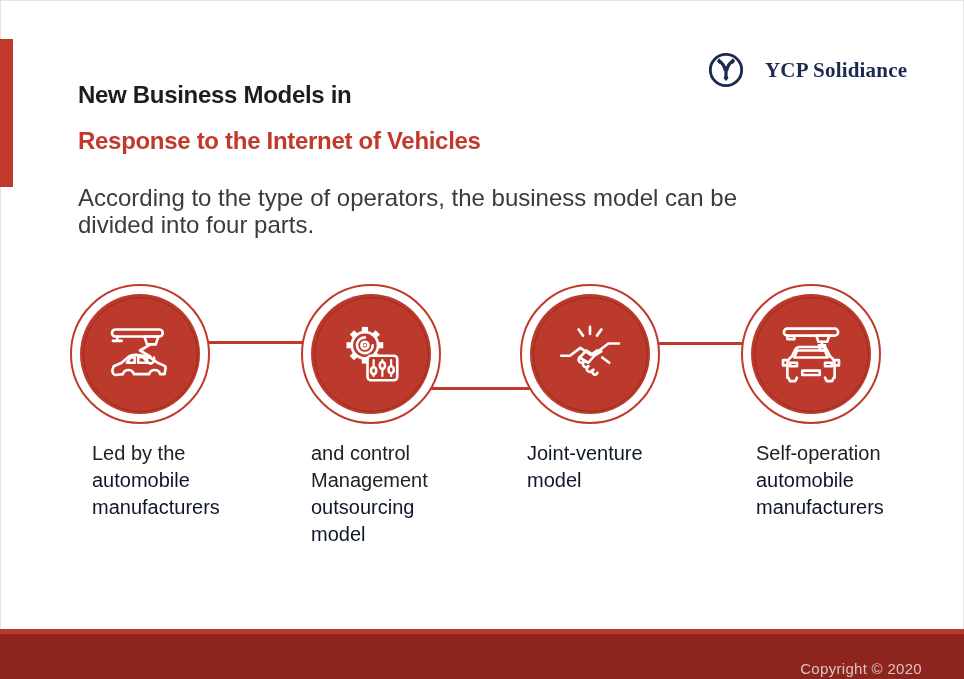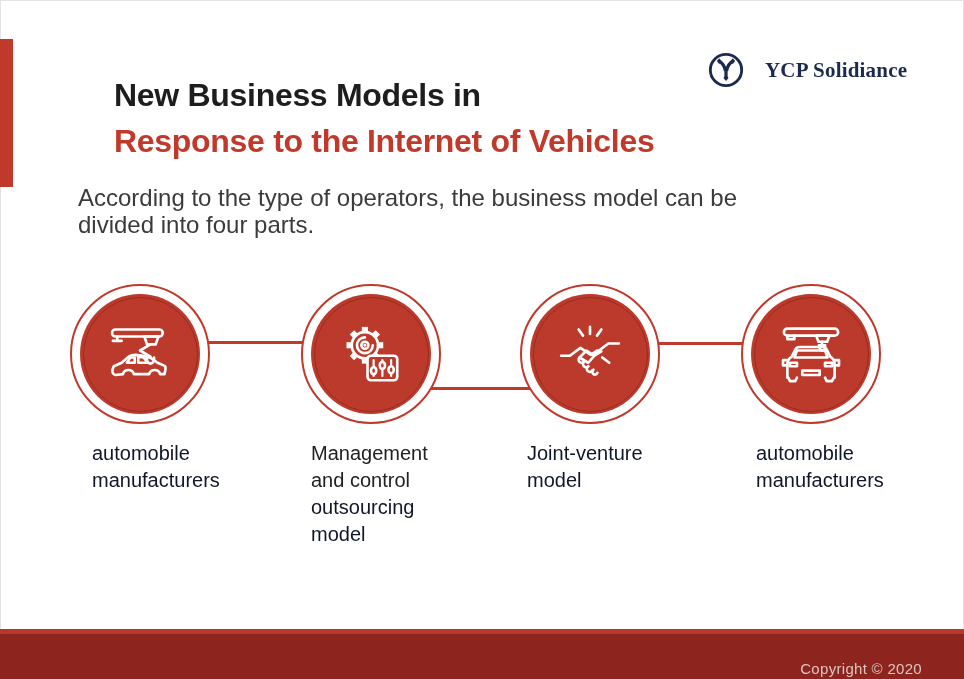--- a/index.html
+++ b/index.html
@@ -12,22 +12,22 @@
   .left-bar { position:absolute; left:0; top:39px; width:13px; height:148px;
     background:var(--accent-red,#c0392b); }
 
   
   .logo { position:absolute; left:707px; top:51px; display:flex; align-items:center; gap:20px; }
   .logo svg { display:block; }
   .logo-text { font-family:"Liberation Serif", serif; font-weight:700; font-size:21px;
     color:var(--navy,#1b2a4e); letter-spacing:0.2px; }
 
   
-  .title { position:absolute; left:78px; top:72px; font-weight:700; font-size:32px;
-    line-height:46px; letter-spacing:-0.3px; color:var(--title-black,#1d1d1d);margin-left:36px; }
+  .title { position:absolute; left:78px; top:72px; font-weight:700; font-size:24px;
+    line-height:46px; letter-spacing:-0.3px; color:var(--title-black,#1d1d1d); }
   .title span { display:block; }
   .title .t2 { color:var(--accent-red,#c0392b); }
   .subtitle { position:absolute; left:78px; top:184px; font-size:24px; line-height:27px;
     color:#3b3b3b; }
   .subtitle span { display:block; }
 
   
   .connector { position:absolute; height:3px; background:var(--accent-red,#c0392b); z-index:1; }
   .c1 { left:195px; top:341px; width:125px; }
   .c2 { left:428px; top:387px; width:105px; }
@@ -105,20 +105,21 @@
           <path d="M45 20 h16 l-3 9 h-10 z"></path>
           <path d="M52 29 L40 36 L52 43"></path>
           <path d="M48 44 q-1 6 4 7 M56 44 q1 6 -4 7"></path>
           <path d="M12 64 Q8 63 8.5 58 L10 54 L19 50 L27 43 Q30 41 35 41 L44 42 L53 45 L60 50 L67 53 Q70 54 69 58 L68 63 L63 63 A6.5 6.5 0 0 0 50.5 63 L33 63 A6.5 6.5 0 0 0 20.5 63 Z"></path>
           <path d="M29 44 L25 50 H34 V44 Z"></path>
           <path d="M38 43 V50 H49 L44 44 Z"></path>
         </svg>
       </div>
     </div>
     <div class="label">
+        <div>Led by the</div>
         <div class="bold">automobile</div>
         <div class="bold">manufacturers</div>
       </div>
   </div>
 
   <div class="item i2">
     <div class="ring">
       <div class="disc">
         <svg class="ico" width="70" height="70" viewBox="0 0 80 80">
           <g class="butt" stroke-width="7">
@@ -137,22 +138,22 @@
           <circle class="wfill" cx="33" cy="30" r="1.6"></circle>
           <rect class="red-fill" x="36" y="42" width="34" height="28" rx="4"></rect>
           <path d="M43 47 v18 M53 47 v18 M63 47 v18" stroke-width="2.5"></path>
           <ellipse class="red-fill" cx="43" cy="59" rx="3" ry="4" stroke="#fff"></ellipse>
           <ellipse class="red-fill" cx="53" cy="53" rx="3" ry="4" stroke="#fff"></ellipse>
           <ellipse class="red-fill" cx="63" cy="58" rx="3" ry="4" stroke="#fff"></ellipse>
         </svg>
       </div>
     </div>
     <div class="label">
+        <div>and control</div>
         <div>Management</div>
-        <div>and control</div>
         <div class="bold">outsourcing</div>
         <div class="bold">model</div>
       </div>
   </div>
 
   <div class="item i3">
     <div class="ring">
       <div class="disc">
         <svg class="ico" width="70" height="70" viewBox="0 0 80 80">
           <path d="M40 9 v8 M27 12 l5 7 M53 12 l-5 7"></path>
@@ -186,20 +187,21 @@
           <path d="M13 67 V52 Q13 46 18 43 L22 35 Q23.5 32 27 32 H53 Q56.5 32 58 35 L62 43 Q67 46 67 52 V67"></path>
           <path d="M24 36 H56 L59 44 H21 Z"></path>
           <path d="M13 47 H8 V53 H13 M67 47 H72 V53 H67"></path>
           <path d="M16 50 h8 v4 h-8 z M56 50 h8 v4 h-8 z"></path>
           <path d="M30 59 h20 v5 h-20 z"></path>
           <path d="M14 67 l2 4 h6 l2 -4 M56 67 l2 4 h6 l2 -4"></path>
         </svg>
       </div>
     </div>
     <div class="label">
+        <div>Self-operation</div>
         <div class="bold">automobile</div>
         <div class="bold">manufacturers</div>
       </div>
   </div>
 
   <div class="footer-strip"></div>
   <div class="footer-bar">
     <span>Copyright © 2020</span>
   </div>
 

